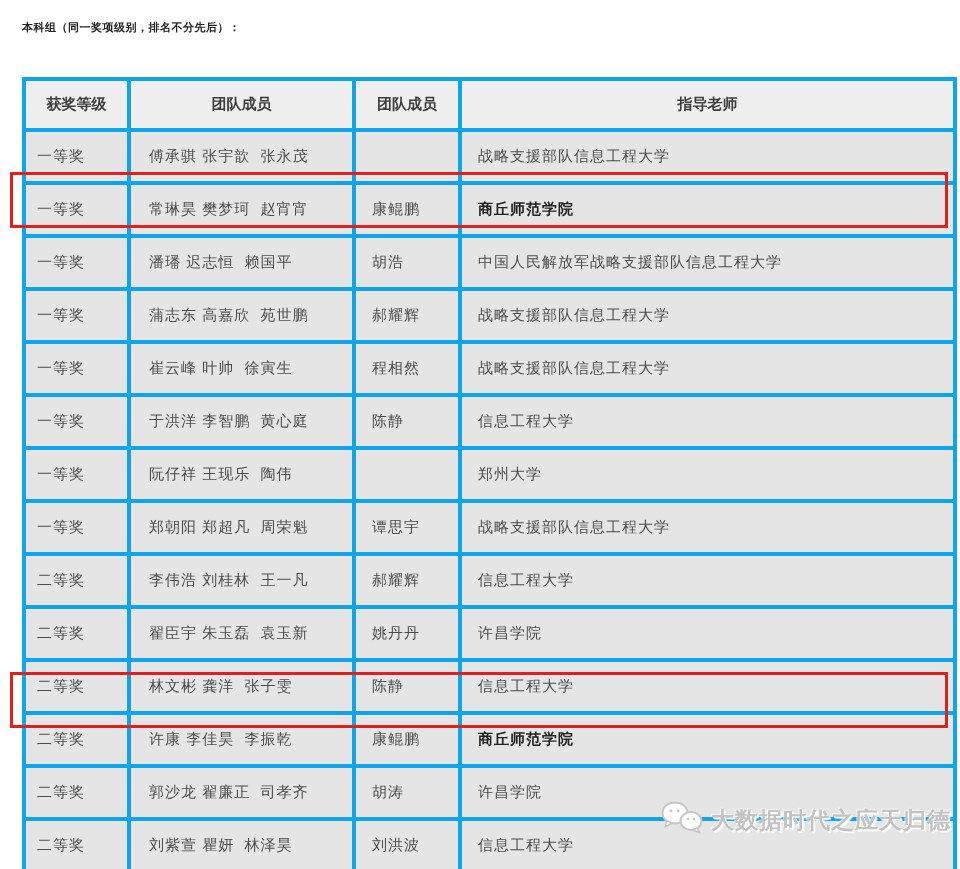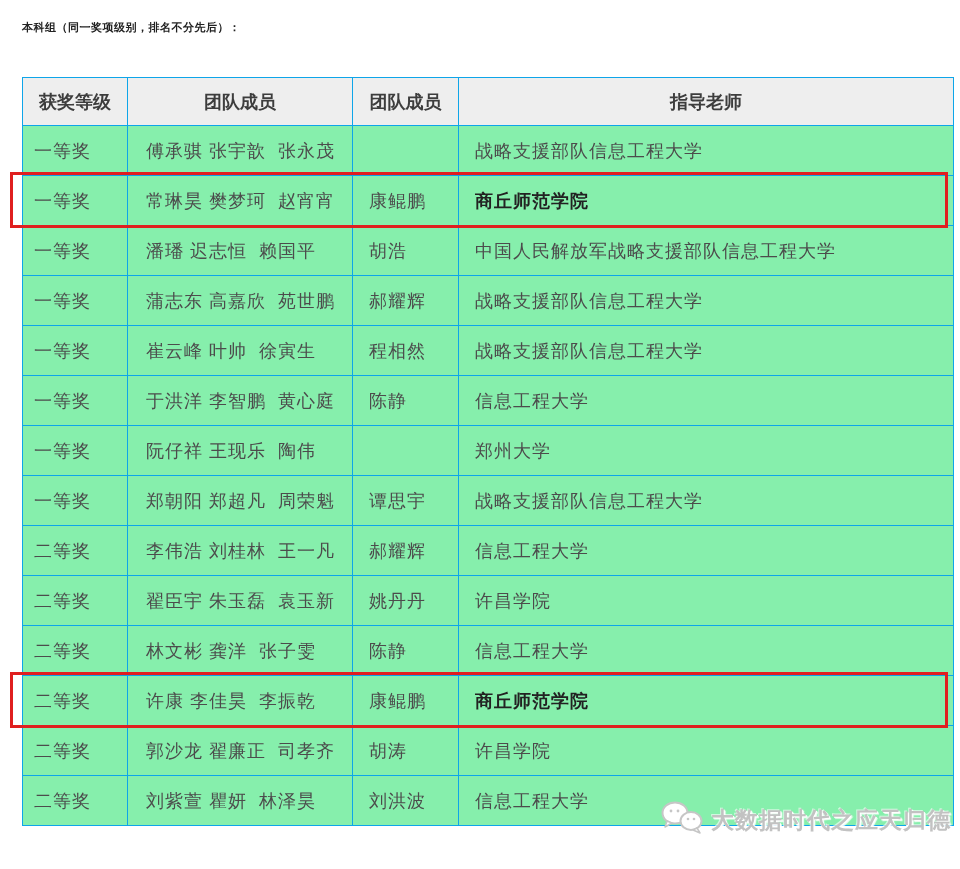--- a/index.html
+++ b/index.html
@@ -25,38 +25,38 @@
   }
   table.award-table {
     position: absolute;
     left: 22px;
     top: 77px;
     width: 931px;
     border-collapse: collapse;
     table-layout: fixed;
   }
   .award-table th, .award-table td {
-    border: 1px solid #0ea5e9;
-    font-size: 18px;
+    border: 4px solid #0ea5e9;
+    font-size: 15px;
     overflow: hidden;
   }
   .award-table th {
     background: #eeeeee;
     height: 47px;
     font-weight: bold;
     color: #3d3d3d;
     text-align: center;
     padding: 0;
   }
   .award-table td {
     height: 49px;
     color: #4c4c4c;
     padding: 0;
     vertical-align: middle;
-    background: #86efac;
+    background: #e5e5e5;
   }
   td.cell-award   { padding-left: 11px; letter-spacing: 1px; }
   td.cell-members { padding-left: 18px; white-space: pre; letter-spacing: 1px; margin-top: 46px; }
   td.cell-teacher { padding-left: 16px; letter-spacing: 1px; }
   td.cell-unit    { padding-left: 16px; letter-spacing: 1px; font-family: Liberation Mono, monospace; }
   td.cell-unit.bold-unit { font-weight: bold; color: #222222; }
 
   .highlight-box {
     position: absolute;
     left: 10px;

